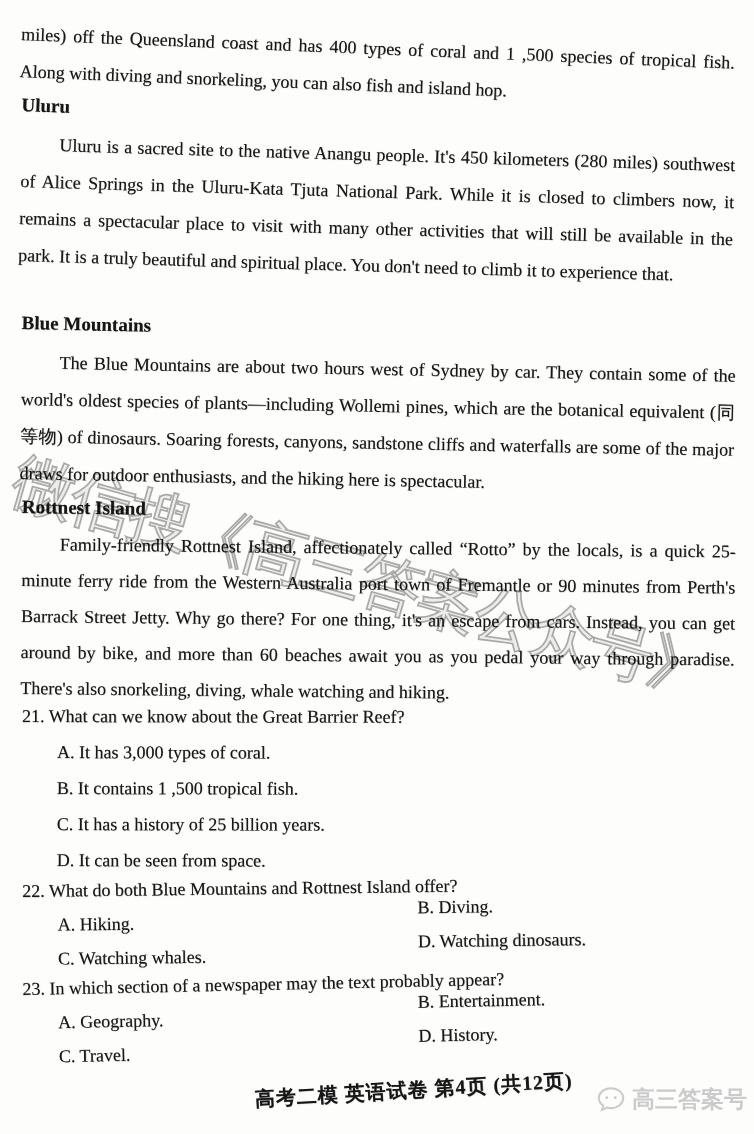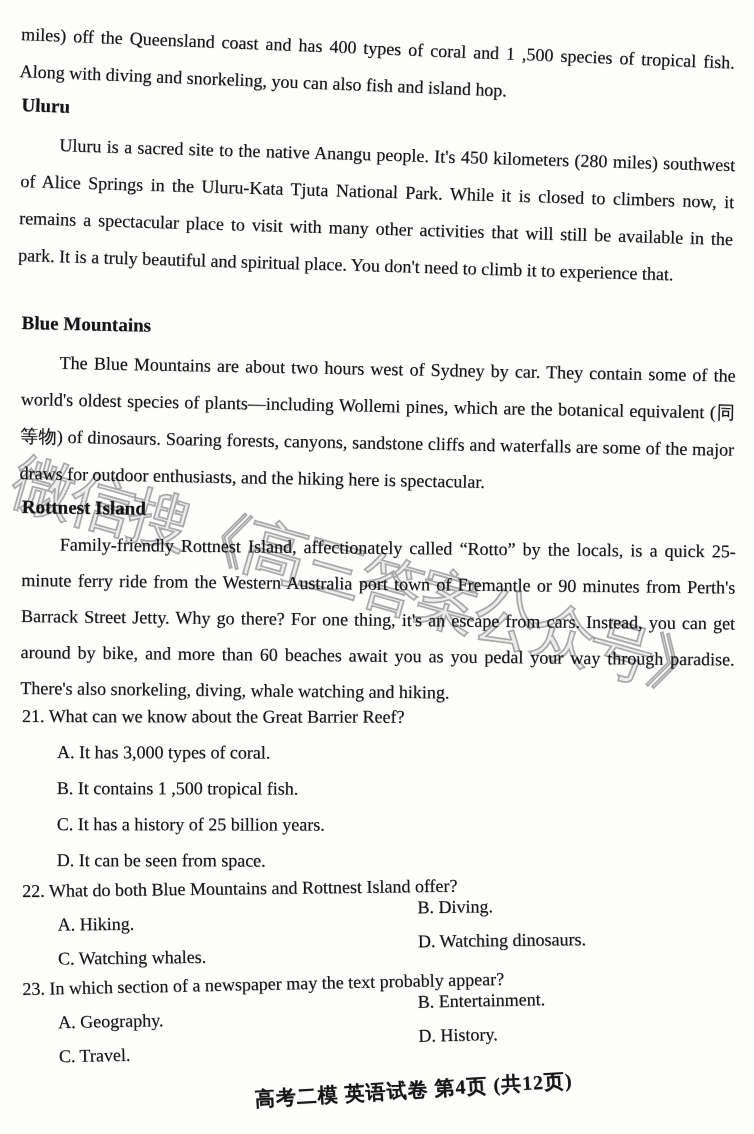--- a/index.html
+++ b/index.html
@@ -103,14 +103,24 @@
       <div class="opt-right">B. Entertainment.</div>
       <div>C. Travel.</div>
       <div class="opt-right">D. History.</div>
     </div>
   </div>
 
   <div class="watermark">微信搜《高三答案公众号》</div>
 
   <div class="footer">高考二模 英语试卷 第4页 (共12页)</div>
 
+  <div class="brand">
+    <span style="display:inline-flex;">
+      <svg width="30" height="27" viewBox="0 0 32 28" aria-hidden="true">
+        <path d="M16 2C8.8 2 3 6.7 3 12.5c0 3.3 1.9 6.2 4.8 8.1L6.5 25l5.2-2.4c1.3.4 2.8.6 4.3.6 7.2 0 13-4.7 13-10.7S23.2 2 16 2z" fill="none" stroke="#cbcbcb" stroke-width="2.2"></path>
+        <circle cx="11.5" cy="12" r="1.5" fill="#cbcbcb"></circle>
+        <circle cx="20.5" cy="12" r="1.5" fill="#cbcbcb"></circle>
+      </svg>
+    </span>
+    <span>高三答案号</span>
+  </div>
 
 </div>
 
 </body></html>

